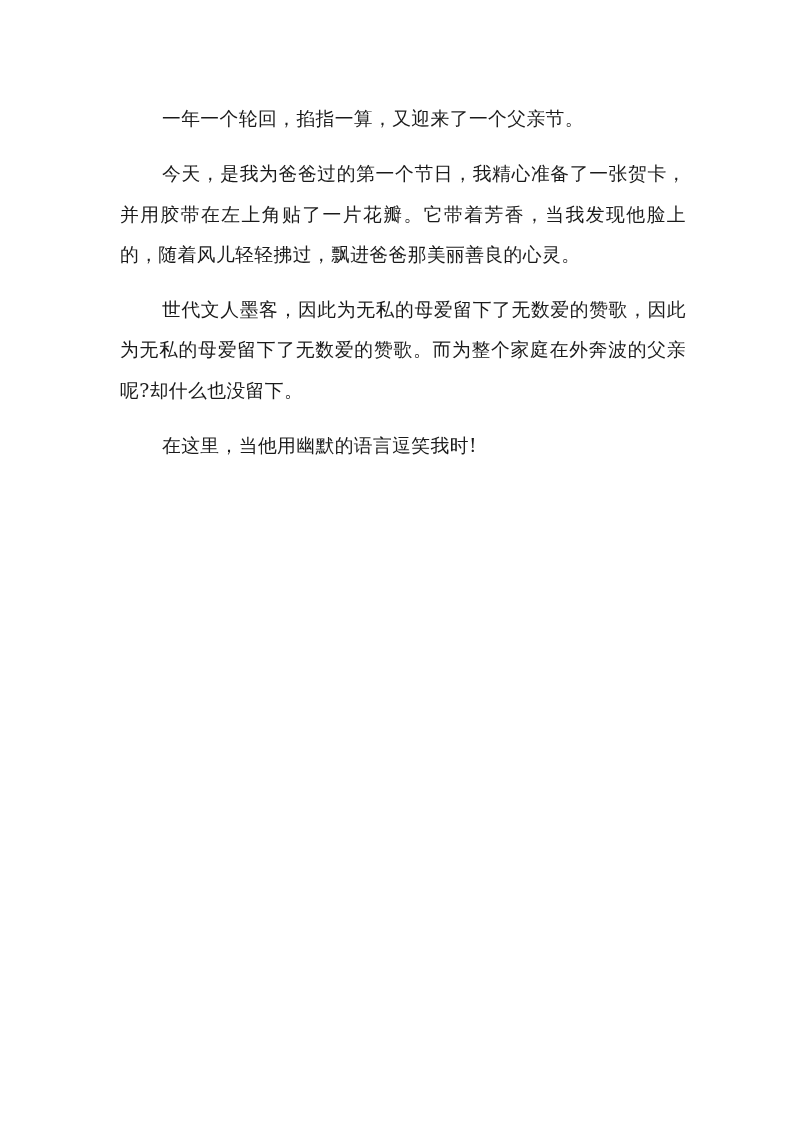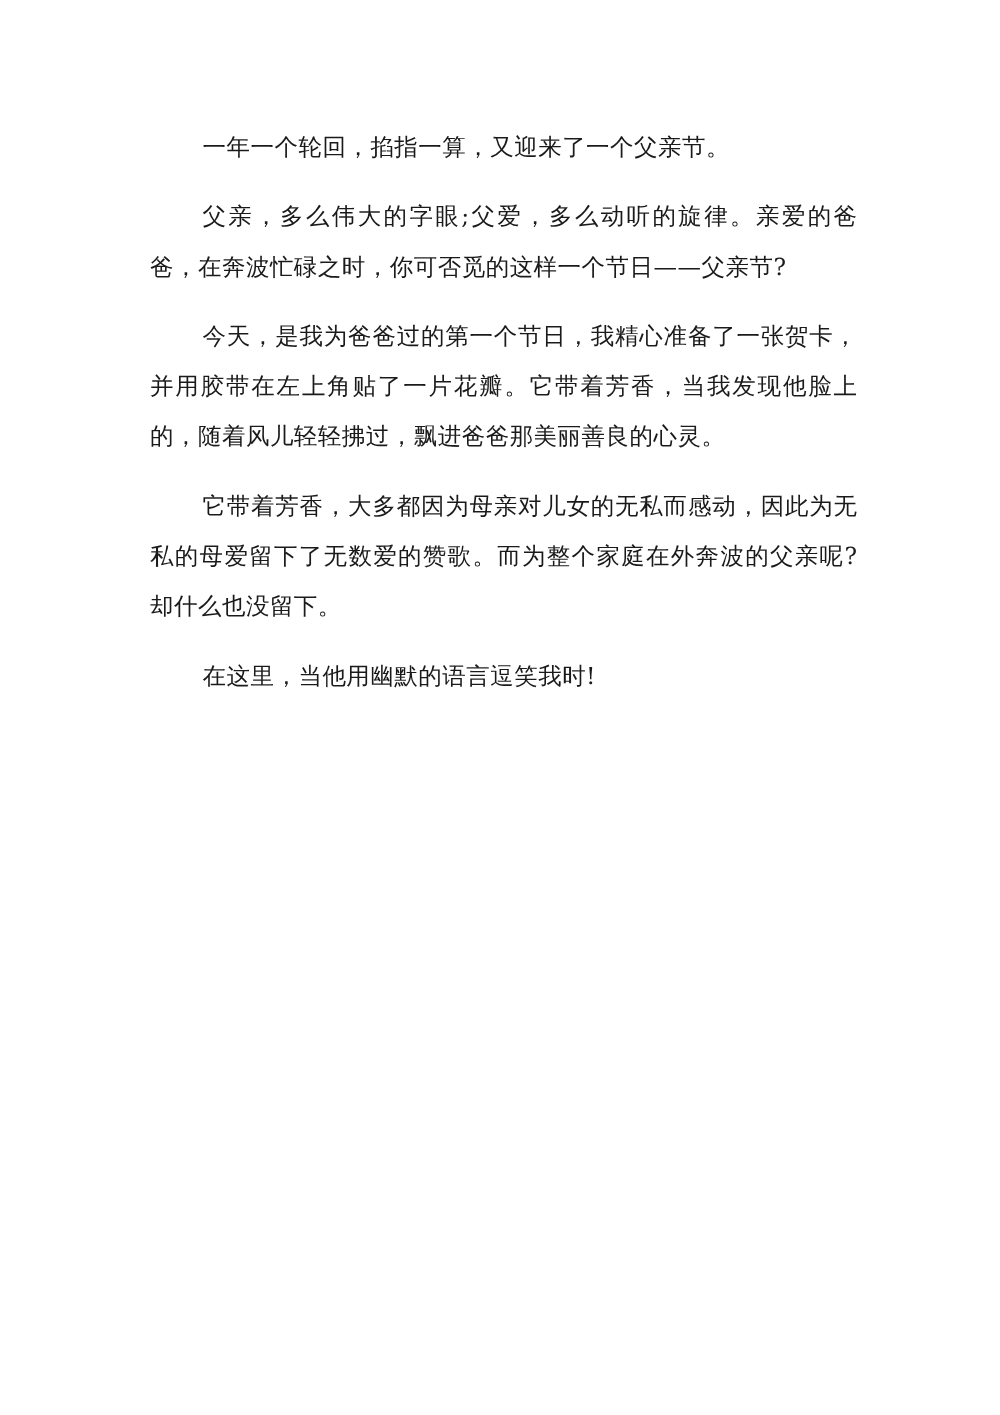--- a/index.html
+++ b/index.html
@@ -23,18 +23,17 @@
     letter-spacing: 0.4px;
     word-break: break-all;
   }
 </style>
 </head>
 <body>
 
 <div class="page">
   <div class="content">
     <p class="para">一年一个轮回，掐指一算，又迎来了一个父亲节。</p>
-    <p class="para">父亲，多么伟大的字眼;父爱，多么动听的旋律。亲爱的爸爸，在奔波忙碌之时，你可否觅的这样一个节日——父亲节?</p>
     <p class="para">今天，是我为爸爸过的第一个节日，我精心准备了一张贺卡，并用胶带在左上角贴了一片花瓣。它带着芳香，当我发现他脸上的，随着风儿轻轻拂过，飘进爸爸那美丽善良的心灵。</p>
-    <p class="para">它带着芳香，大多都因为母亲对儿女的无私而感动，因此为无私的母爱留下了无数爱的赞歌。而为整个家庭在外奔波的父亲呢?却什么也没留下。</p>
+    <p class="para">世代文人墨客，因此为无私的母爱留下了无数爱的赞歌，因此为无私的母爱留下了无数爱的赞歌。而为整个家庭在外奔波的父亲呢?却什么也没留下。</p>
     <p class="para">在这里，当他用幽默的语言逗笑我时!</p>
   </div>
 </div>
 
 </body></html>

